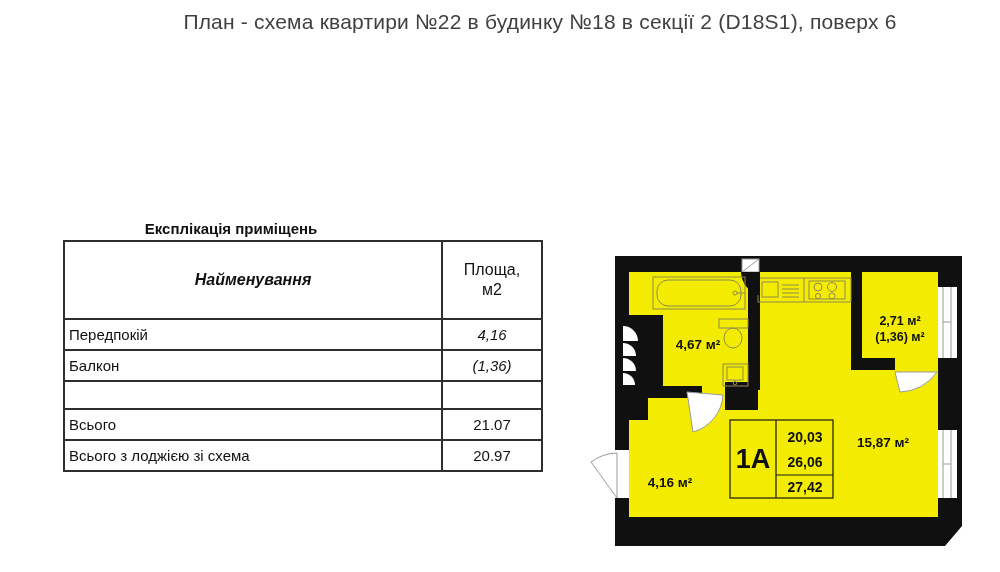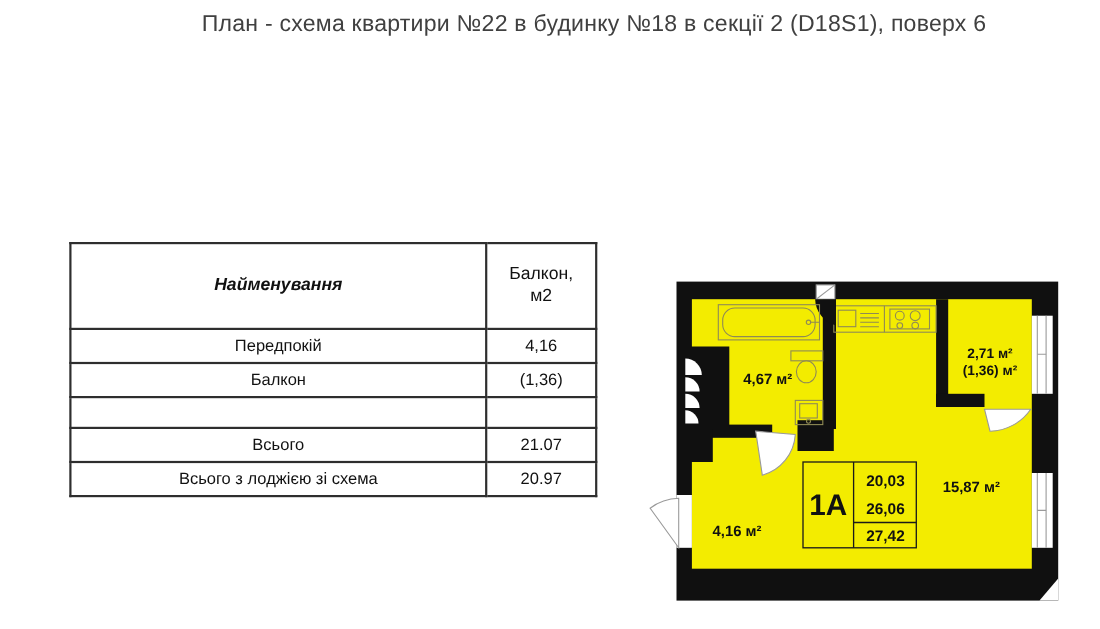--- a/index.html
+++ b/index.html
@@ -19,52 +19,53 @@
     width:368px;text-align:center;font-weight:bold;font-size:15px;
     padding-bottom:3px;color:#111;
   }
   table.expl{
     border-collapse:collapse;table-layout:fixed;width:458px;margin-left:16px;
   }
   table.expl td{
     border:2px solid #2e2e2e;font-size:15px;color:#111;
     padding:0 4px;overflow:hidden;
   }
-  td.name-cell{width:368px;padding-left:14px;text-align:center;}
+  td.name-cell{width:368px;padding-left:14px;text-align:left;}
   td.area-cell{width:90px;text-align:center;}
   tr.hdr td{height:76px;text-align:center;font-size:16px;}
   td.hdr-name{font-style:italic;font-weight:bold;padding-left:4px !important;text-align:center !important;}
   tr.r td{height:29px;}
   tr.r-empty td{height:26px;}
-  .ital{border-radius:13px;}
+  .ital{font-style:italic;border-radius:13px;}
   .hdr2{line-height:1.25;}
   
   .plan-wrap{position:absolute;left:585px;top:254px;width:380px;height:294px;}
   .plan-wrap svg{display:block;}
   text{font-family:"Liberation Sans","DejaVu Sans",sans-serif;}
   .arealbl{font-size:13.5px;font-weight:bold;fill:#111;}
   .arealbl-sm{font-size:12.5px;font-weight:bold;fill:#111;}
   .unitcode{font-size:27px;font-weight:bold;fill:#111;}
   .unitval{font-size:14px;font-weight:bold;fill:#111;}
   .fix{fill:none;stroke:#8f8a55;stroke-width:1;}
   .fix2{fill:none;stroke:#9a9a9a;stroke-width:1;}
   .doorw{fill:#ffffff;stroke:#9a9a9a;stroke-width:1;}
 </style>
 </head>
 <body>
 
 <div class="title">План - схема  квартири №22 в будинку №18 в секції 2 (D18S1), поверх 6</div>
 
 <div class="table-wrap">
+  <div class="table-caption">Експлікація приміщень</div>
   <table class="expl">
     <tbody>
       <tr class="hdr">
         <td class="name-cell hdr-name">Найменування</td>
         <td class="area-cell hdr2">
-          <div>Балкон,</div>
+          <div>Площа,</div>
           <div>м2</div>
         </td>
       </tr>
       <tr class="r">
         <td class="name-cell">Передпокій</td>
         <td class="area-cell ital">4,16</td>
       </tr>
       <tr class="r">
         <td class="name-cell">Балкон</td>
         <td class="area-cell ital">(1,36)</td>

